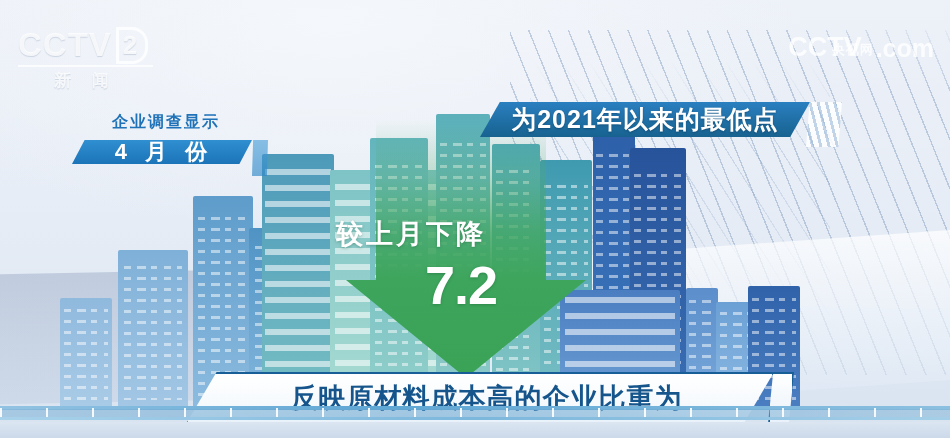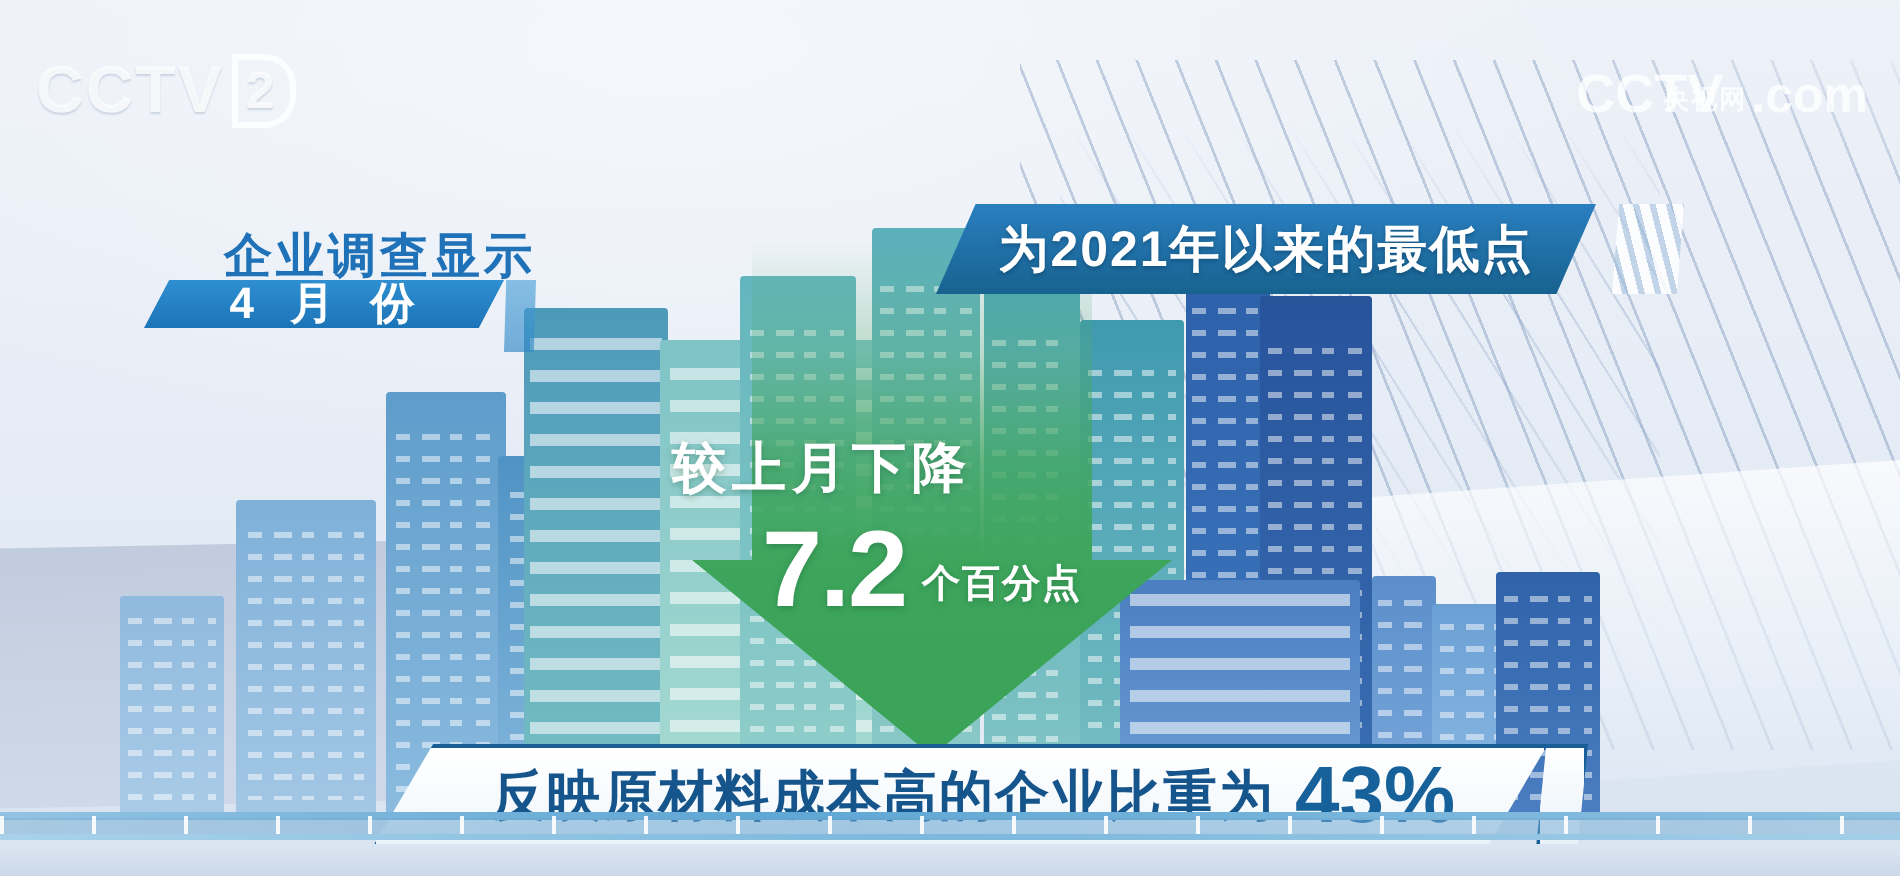--- a/index.html
+++ b/index.html
@@ -126,21 +126,21 @@
   .arrow-line2 {
     margin-top: 8px;
     display: flex; align-items: flex-end; justify-content: center;
   }
   .arrow-big { font-size: 54px; font-weight: bold; line-height: .95; letter-spacing: -1px; }
   .arrow-unit { font-size: 19px; font-weight: bold; letter-spacing: 1px; padding: 0 0 6px 8px; }
 
   
   .kicker {
     position: absolute; left: 112px; top: 112px;
-    font-size: 24px; font-weight: bold; color: #1f72b8; letter-spacing: 2px;
+    font-size: 16px; font-weight: bold; color: #1f72b8; letter-spacing: 2px;
   }
   .month-banner {
     position: absolute; left: 72px; top: 140px;
     width: 180px; height: 24px;
     background: linear-gradient(180deg,#2f8fd0,#1c74b8);
     -webkit-clip-path: polygon(7% 0%, 100% 0%, 93% 100%, 0% 100%);
             clip-path: polygon(7% 0%, 100% 0%, 93% 100%, 0% 100%);
     display: flex; align-items: center; justify-content: center;
   }
   .month-banner span {
@@ -149,22 +149,22 @@
   .month-accent {
     position: absolute; left: 252px; top: 140px;
     width: 16px; height: 36px;
     background: linear-gradient(180deg,#4ea2da,#2f87c6);
     -webkit-clip-path: polygon(7% 0%, 100% 0%, 93% 100%, 0% 100%);
             clip-path: polygon(7% 0%, 100% 0%, 93% 100%, 0% 100%);
     opacity: .65;
   }
 
   .top-banner {
-    position: absolute; left: 468px; top: 102px;
-    width: 330px; height: 45px;
+    position: absolute; left: 480px; top: 102px;
+    width: 330px; height: 35px;
     background: linear-gradient(180deg,#2a7fc0,#17628f);
     -webkit-clip-path: polygon(6% 0%, 100% 0%, 94% 100%, 0% 100%);
             clip-path: polygon(6% 0%, 100% 0%, 94% 100%, 0% 100%);
     display: flex; align-items: center; justify-content: center;
     box-shadow: 0 3px 8px rgba(30,70,110,.22);
   }
   .top-banner span {
     color: #fff; font-size: 25px; font-weight: bold; letter-spacing: 1px;
     text-shadow: 0 1px 2px rgba(0,40,70,.4);
   }
@@ -287,55 +287,54 @@
     <div class="bld" style="left:716px;width:44px;height:104px;background:linear-gradient(180deg,#6ba0d5,#8cb9e2);"></div>
     <div class="bld" style="left:748px;width:52px;height:120px;background:linear-gradient(180deg,#2f62a9,#4a7ec1);"></div>
   </div>
 
   <div class="arrow-wrap">
     <div class="arrow"></div>
     <div class="arrow-text">
       <div class="arrow-line1">较上月下降</div>
       <div class="arrow-line2">
         <span class="arrow-big">7.2</span>
-        <span class="arrow-unit">个百分点</span>
       </div>
     </div>
   </div>
 
   <div class="kicker">企业调查显示</div>
   <div class="month-banner">
     <span>4 月 份</span>
   </div>
   <div class="month-accent"></div>
 
   <div class="top-banner">
     <span>为2021年以来的最低点</span>
   </div>
   <div class="top-banner-edge"></div>
 
   <div class="bottom-banner">
     <span class="txt">反映原材料成本高的企业比重为</span>
-    <span class="pct">43%</span>
   </div>
   <div class="bottom-banner-edge"></div>
 
   <div class="ground"></div>
   <div class="railing">
     <div class="rail-bar rail-top"></div>
     <div class="rail-fill"></div>
     <div class="rail-posts"></div>
     <div class="rail-bar rail-mid"></div>
   </div>
 
   <div class="logo-left">
     <div class="logo-cctv">
       <span>CCTV</span>
       <span class="logo-13">2</span>
     </div>
+    <div class="logo-news">新 闻</div>
   </div>
 
   <div class="logo-right">
     <span class="main">CCTV</span>
     <span class="cn">央视网</span>
     <span class="dotcom">.com</span>
   </div>
 
 </div>
 

